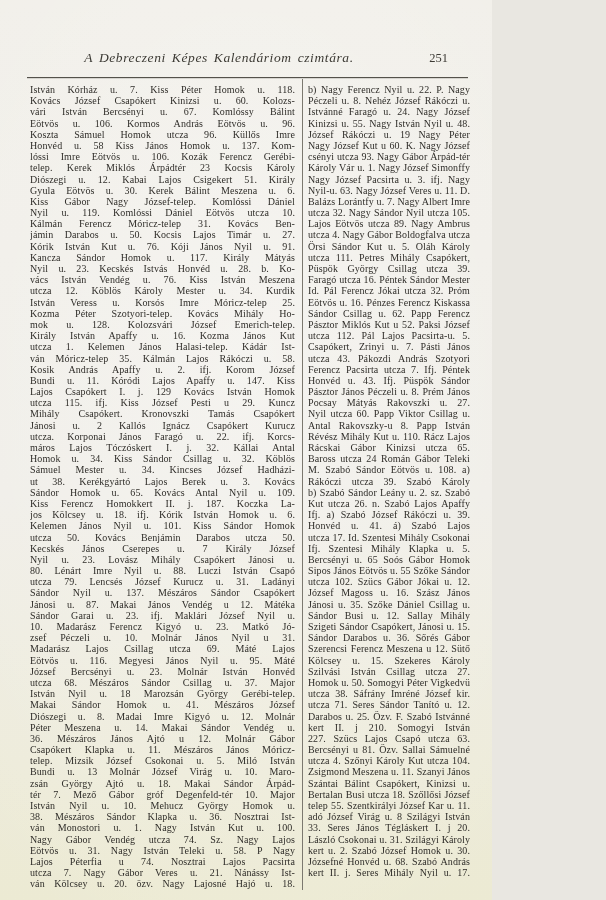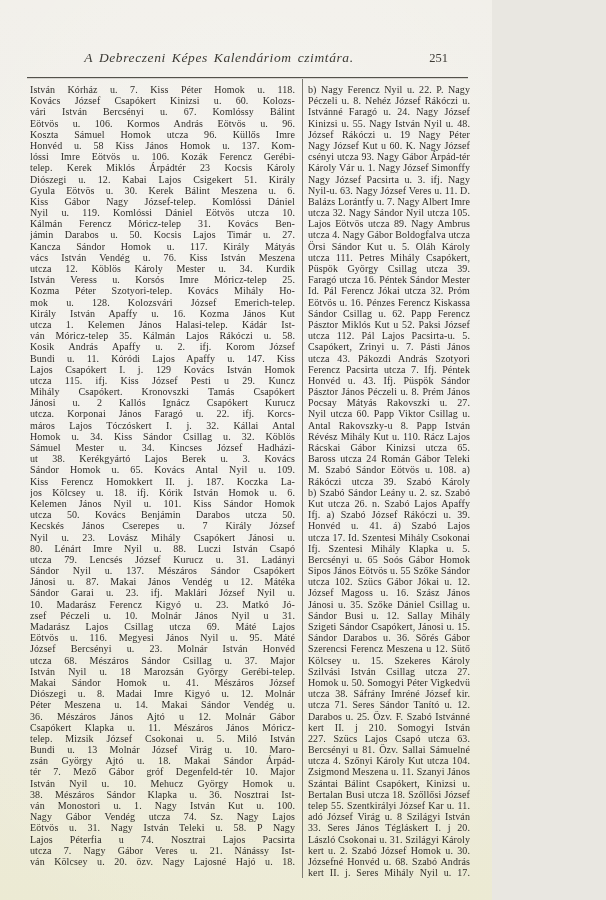--- a/index.html
+++ b/index.html
@@ -103,21 +103,23 @@
         <div class="line">Koszta Sámuel Homok utcza 96. Küllős Imre</div>
         <div class="line">Honvéd u. 58 Kiss János Homok u. 137. Kom-</div>
         <div class="line">lóssi Imre Eötvös u. 106. Kozák Ferencz Gerébi-</div>
         <div class="line">telep. Kerek Miklós Árpádtér 23 Kocsis Károly</div>
         <div class="line">Diószegi u. 12. Kabai Lajos Csigekert 51. Király</div>
         <div class="line">Gyula Eötvös u. 30. Kerek Bálint Meszena u. 6.</div>
         <div class="line">Kiss Gábor Nagy József-telep. Komlóssi Dániel</div>
         <div class="line">Nyil u. 119. Komlóssi Dániel Eötvös utcza 10.</div>
         <div class="line">Kálmán Ferencz Móricz-telep 31. Kovács Ben-</div>
         <div class="line">jámin Darabos u. 50. Kocsis Lajos Timár u. 27.</div>
+        <div class="line">Kórik István Kut u. 76. Kóji János Nyil u. 91.</div>
         <div class="line">Kancza Sándor Homok u. 117. Király Mátyás</div>
+        <div class="line">Nyil u. 23. Kecskés Istvás Honvéd u. 28. b. Ko-</div>
         <div class="line">vács István Vendég u. 76. Kiss István Meszena</div>
         <div class="line">utcza 12. Köblös Károly Mester u. 34. Kurdik</div>
         <div class="line">István Veress u. Korsós Imre Móricz-telep 25.</div>
         <div class="line">Kozma Péter Szotyori-telep. Kovács Mihály Ho-</div>
         <div class="line">mok u. 128. Kolozsvári József Emerich-telep.</div>
         <div class="line">Király István Apaffy u. 16. Kozma János Kut</div>
         <div class="line">utcza 1. Kelemen János Halasi-telep. Kádár Ist-</div>
         <div class="line">ván Móricz-telep 35. Kálmán Lajos Rákóczi u. 58.</div>
         <div class="line">Kosik András Apaffy u. 2. ifj. Korom József</div>
         <div class="line">Bundi u. 11. Kóródi Lajos Apaffy u. 147. Kiss</div>

